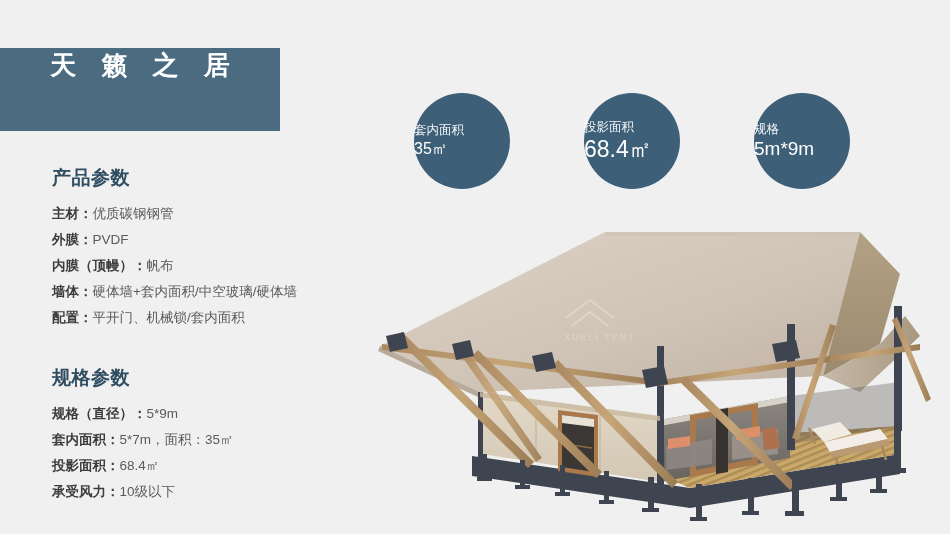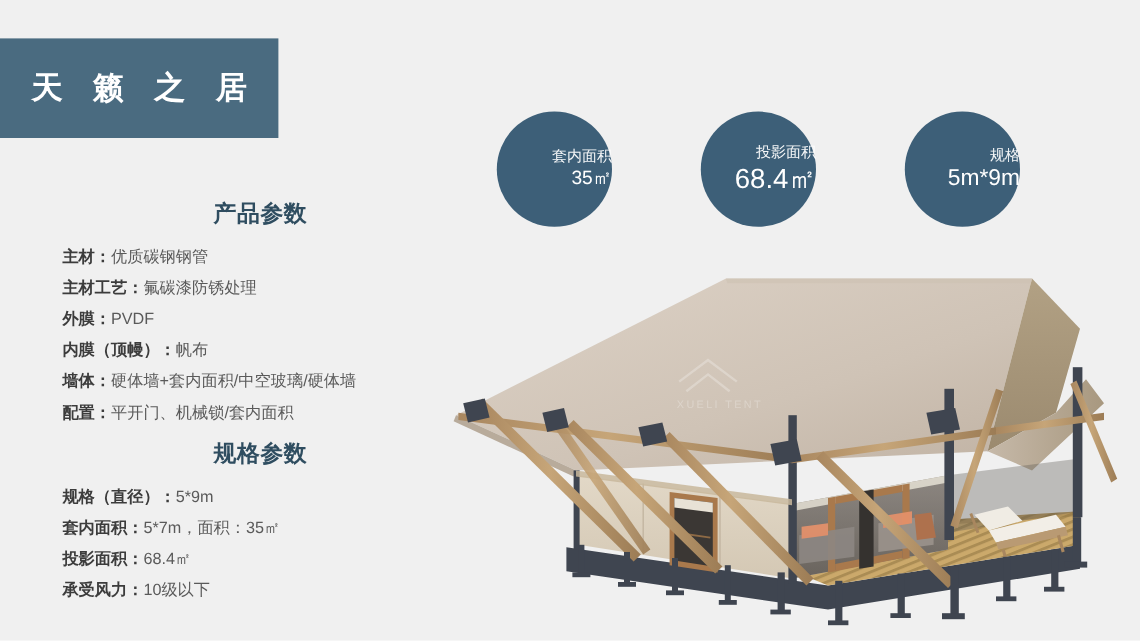--- a/index.html
+++ b/index.html
@@ -15,27 +15,26 @@
     width: 950px;
     height: 534px;
     background: #f0f0f0;
     overflow: hidden;
   }
 
   
   #title-banner {
     position: absolute;
     left: 0;
-    top: 32px;
-    width: 232px;
+    top: 48px;
+    width: 280px;
     height: 83px;
     background: #4a6madd;
     background: #4a6b80;
     display: flex;
-    align-items: center;
     justify-content: center;
     box-sizing: border-box;
   }
   #title-banner .title-text {
     color: #ffffff;
     font-size: 26px;
     font-weight: bold;
     letter-spacing: 9px;
     padding-left: 9px;
     white-space: nowrap;
@@ -49,21 +48,20 @@
   }
   #block-product { top: 165px; }
   #block-spec { top: 365px; }
 
   .spec-heading {
     color: #2f4d60;
     font-size: 19px;
     font-weight: bold;
     margin: 0 0 10px 0;
     letter-spacing: 0.5px;
-    text-align: center;
   }
   .spec-row {
     font-size: 13.5px;
     line-height: 26px;
     color: #555555;
     white-space: nowrap;
   }
   .spec-label {
     font-weight: bold;
     color: #3c3c3c;
@@ -76,21 +74,21 @@
   
   .badge {
     position: absolute;
     width: 96px;
     height: 96px;
     border-radius: 50%;
     background: #3d5f78;
     color: #ffffff;
     display: flex;
     flex-direction: column;
-    align-items: flex-end;
+    align-items: flex-start;
     justify-content: center;
     box-sizing: border-box;
   }
   #badge-1 { left: 414px; top: 93px; }
   #badge-2 { left: 584px; top: 93px; }
   #badge-3 { left: 754px; top: 93px; }
   .badge-label {
     font-size: 12.5px;
     line-height: 1.1;
     opacity: 0.95;
@@ -133,23 +131,20 @@
 
   <div id="title-banner">
     <span class="title-text">天 籁 之 居</span>
   </div>
 
   <div class="spec-block" id="block-product">
     <div class="spec-heading">产品参数</div>
 
     <div class="spec-row">
       <span class="spec-label">主材：</span><span class="spec-value">优质碳钢钢管</span>
-    </div>
-    <div class="spec-row">
-      <span class="spec-label">主材工艺：</span><span class="spec-value">氟碳漆防锈处理</span>
     </div>
     <div class="spec-row">
       <span class="spec-label">外膜：</span><span class="spec-value">PVDF</span>
     </div>
     <div class="spec-row">
       <span class="spec-label">内膜（顶幔）：</span><span class="spec-value">帆布</span>
     </div>
     <div class="spec-row">
       <span class="spec-label">墙体：</span><span class="spec-value">硬体墙+套内面积/中空玻璃/硬体墙</span>
     </div>

